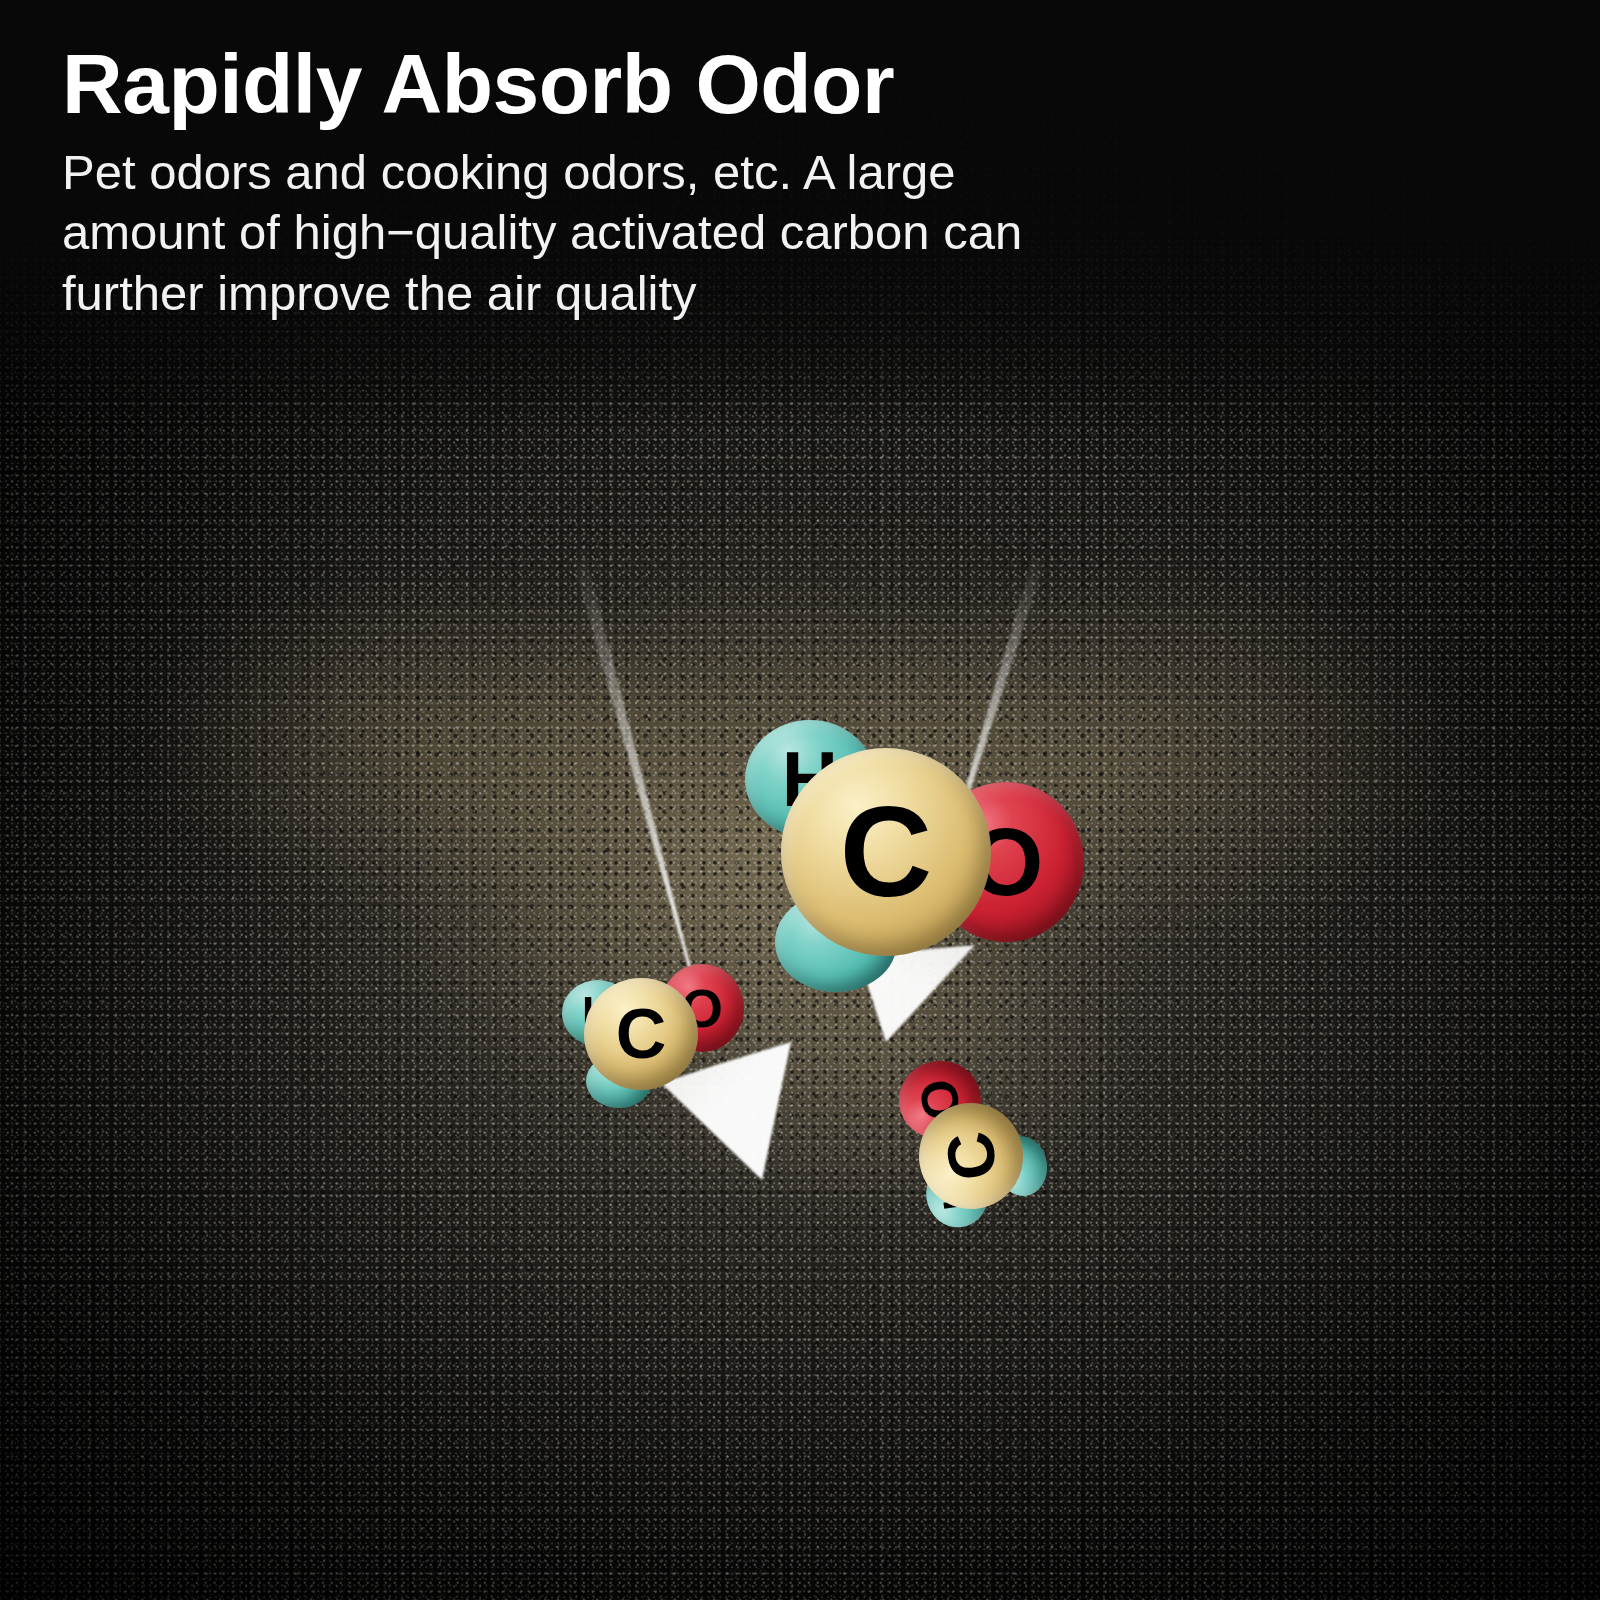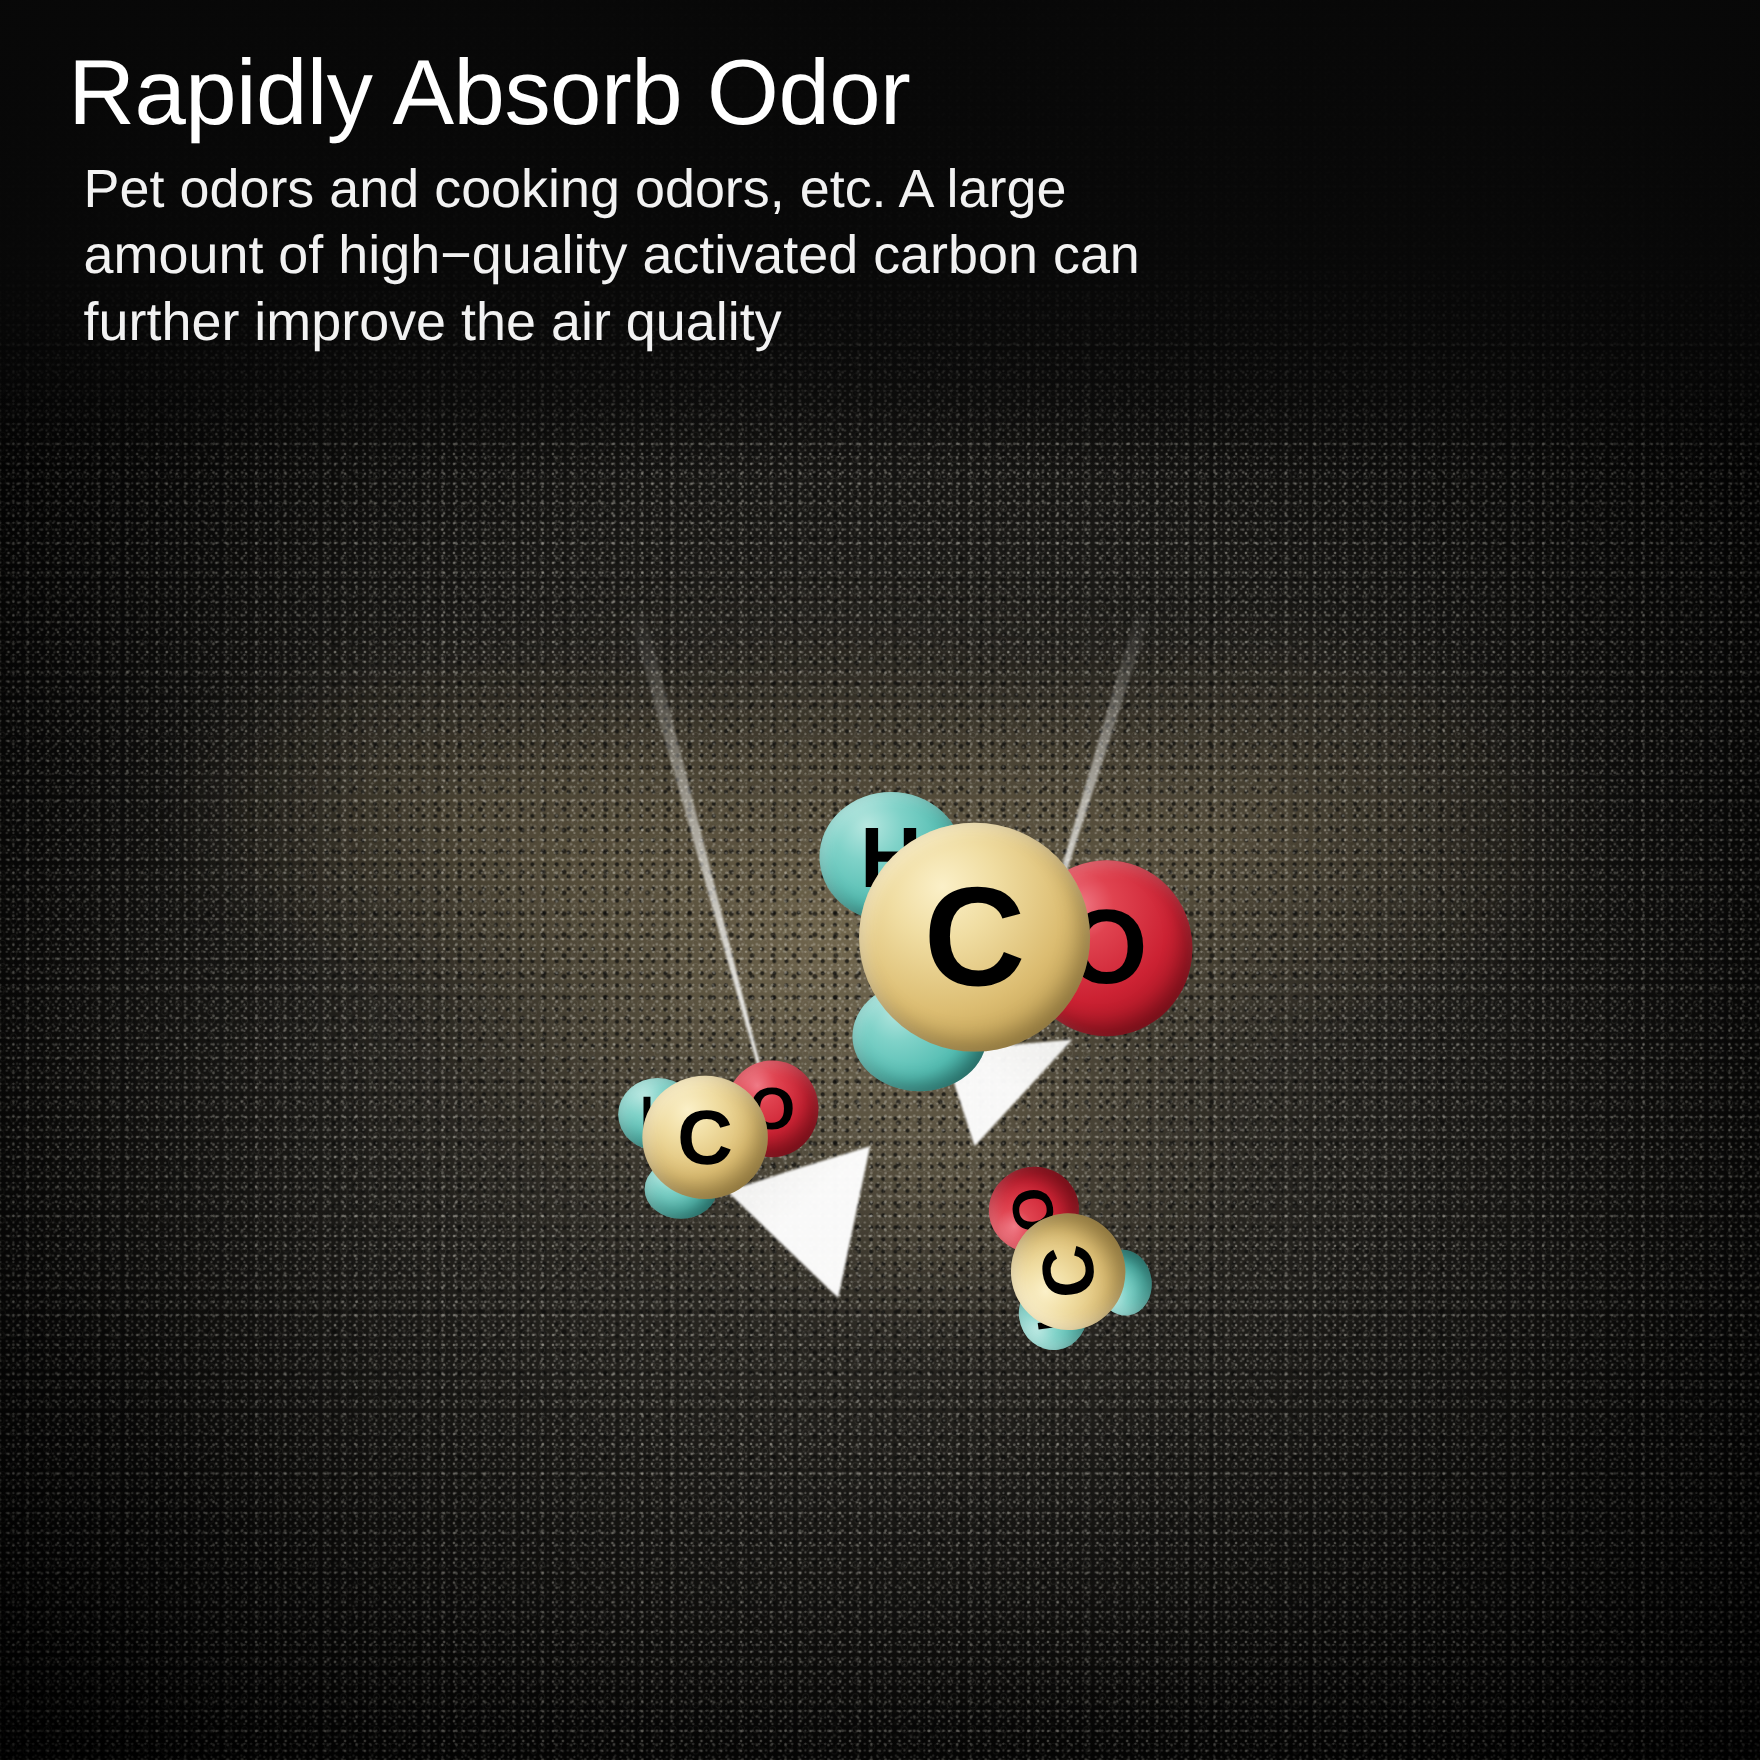--- a/index.html
+++ b/index.html
@@ -94,33 +94,33 @@
     position: absolute;
     left: 0; top: 0; right: 0;
     height: 430px;
     background: linear-gradient(180deg, rgba(8,8,8,0.97) 0%, rgba(8,8,8,0.93) 55%, rgba(8,8,8,0.55) 82%, rgba(8,8,8,0) 100%);
   }
 
   
   .copy { position: absolute; left: 62px; top: 42px; width: 1100px; }
   .headline {
     font-size: 84px;
-    font-weight: 400;
+    font-weight: 700;
     color: #ffffff;
     letter-spacing: -0.5px;
     line-height: 1.02;
     margin: 0 0 14px 0;
     white-space: nowrap;
   }
   .subcopy {
     font-size: 49px;
     font-weight: 400;
     color: #f2f2f2;
     line-height: 1.24;
-    margin: 14px;
+    margin: 0;
     max-width: 1010px;
   }
 
   
   .arrows { position: absolute; inset: 0; pointer-events: none; }
 
   
   .molecule { position: absolute; }
   .atom {
     position: absolute;

